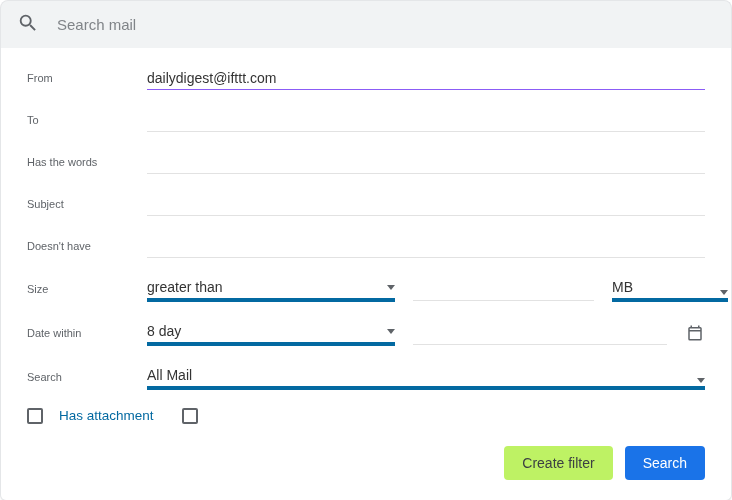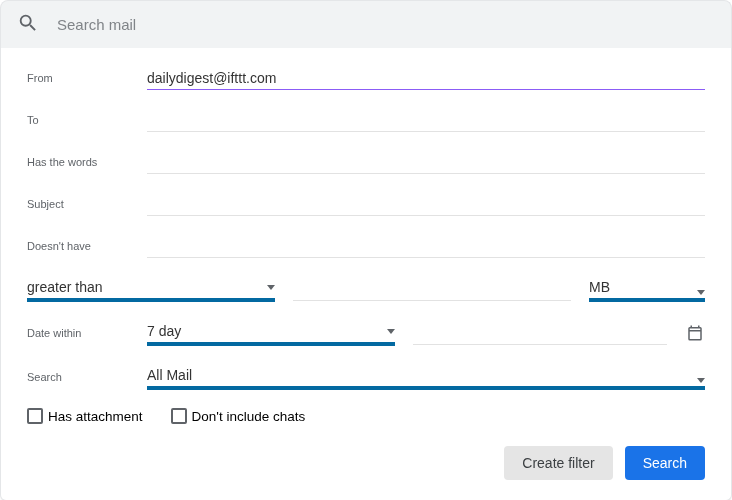--- a/index.html
+++ b/index.html
@@ -90,25 +90,25 @@
   .date-icon svg { width:18px; height:18px; fill:#5f6368; }
   .search-scope { flex:1;align-items:flex-end; }
   .checks-row {
     display:flex;
     align-items:center;
     gap: 28px;
     margin: 14px 0 22px 0;
   }
   .chk {
     display:flex;
-    align-items:center;
-    gap: 5px;
+    align-items:flex-start;
+    gap: 16px;
     cursor:pointer;
     font-size: 13.5px;
-    color: #000000;
+    color: #0369a1;
   }
   .chk-box {
     width:16px; height:16px;
     border: 2px solid #5f6368;
     border-radius: 2px;
     background:#fff;
   }
   .actions {
     display:flex;
     justify-content:flex-end;
@@ -116,21 +116,21 @@
   }
   .btn {
     border:none;
     padding: 9px 18px;
     font-size: 14px;
     font-weight: 500;
     border-radius: 4px;
     cursor: pointer;
   }
   .btn-secondary {
-    background: #e5e5e5;
+    background: #bef264;
     color: #3c4043;
   }
   .btn-primary {
     background: #1a73e8;
     color: #fff;
   }
 </style>
 </head>
 <body>
 
@@ -164,38 +164,39 @@
     <div class="row-label">Subject</div>
     <input class="text-field" type="text" value="" style="">
   </div>
 
   <div class="row">
     <div class="row-label">Doesn't have</div>
     <input class="text-field" type="text" value="" style="">
   </div>
 
   <div class="row">
+    <div class="row-label">Size</div>
     <div class="fields-right">
       <div class="dropdown size-comp">
         <span>greater than</span>
         <span class="arrow"></span>
       </div>
       <input class="size-val" type="text" value="" style="">
       <div class="dropdown size-unit">
         <span>MB</span>
         <span class="arrow"></span>
       </div>
     </div>
   </div>
 
   <div class="row">
     <div class="row-label">Date within</div>
     <div class="fields-right">
       <div class="dropdown date-sel">
-        <span>7 day</span>
+        <span>8 day</span>
         <span class="arrow"></span>
       </div>
       <input class="date-val" type="text" value="" style="">
       <span class="date-icon">
         <svg viewBox="0 0 24 24">
             <path d="M19 4h-1V2h-2v2H8V2H6v2H5a2 2 0 00-2 2v14a2 2 0 002 2h14a2 2 0 002-2V6a2 2 0 00-2-2zm0 16H5V10h14v10zM5 8V6h14v2H5z"></path>
           </svg>
       </span>
     </div>
   </div>
@@ -210,21 +211,20 @@
     </div>
   </div>
 
   <div class="checks-row">
     <label class="chk">
       <span class="chk-box"></span>
       <span>Has attachment</span>
     </label>
     <label class="chk">
       <span class="chk-box"></span>
-      <span>Don't include chats</span>
     </label>
   </div>
 
   <div class="actions">
     <button class="btn btn-secondary">Create filter</button>
     <button class="btn btn-primary">Search</button>
   </div>
 
 </div>
 

